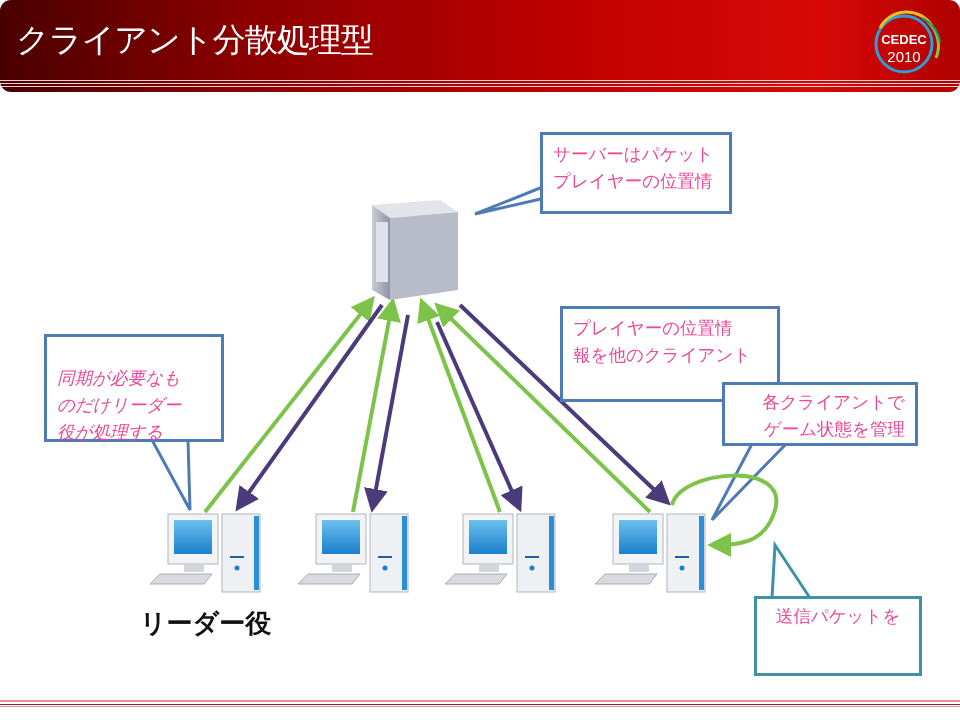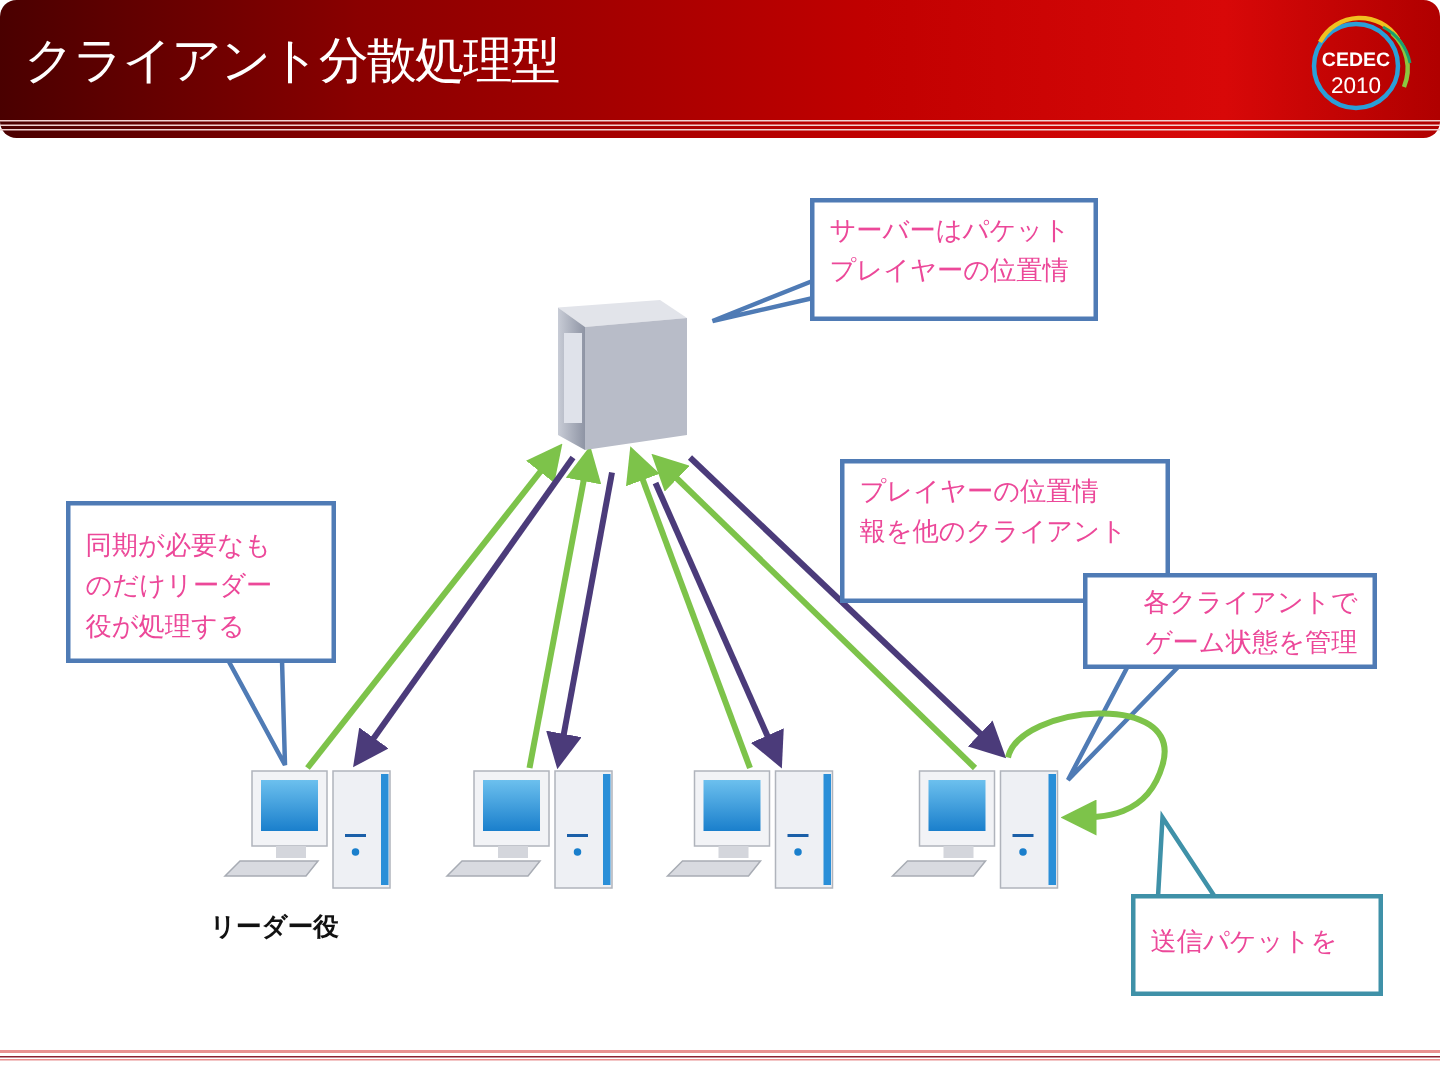--- a/index.html
+++ b/index.html
@@ -8,21 +8,21 @@
   .header { position:absolute; left:0; top:0; width:960px; height:92px;
             background:linear-gradient(90deg,#4a0000 0%,#8a0000 25%,#c00000 60%,#d80808 85%,#b00000 100%);border-radius:11px; }
   .header .title { position:absolute; left:16px; top:18px; color:#fff; font-size:33px; letter-spacing:-1px; }
   .header .rule { position:absolute; left:0; width:960px; height:1px; background:#f0d0d0; }
   .logo { position:absolute; left:862px; top:6px; width:84px; height:70px; }
   .footer-rule { position:absolute; left:0; width:960px; height:1px; }
   .box { position:absolute; background:#fff; border:3px solid #4f7bb5; font-size:17.5px; line-height:27px;
          color:#ec4899; padding:6px 10px; box-sizing:border-box; }
   .box.teal { border-color:#3f91a8; }
   .box div { white-space:nowrap; }
-  .leader { position:absolute; left:140px; top:606px; font-size:17px; font-weight:bold; color:#111; }
+  .leader { position:absolute; left:140px; top:606px; font-size:26px; font-weight:bold; color:#111; }
   svg.diagram { position:absolute; left:0; top:0; }
 </style>
 </head>
 <body>
 
 <div class="header">
   <div class="title">クライアント分散処理型</div>
   <div class="rule" style="top:80px;"></div>
   <div class="rule" style="top:83px;"></div>
   <div class="rule" style="top:86px;"></div>
@@ -140,30 +140,30 @@
 </svg>
 
 <div class="box" style="left:540px;top:132px;width:192px;height:82px;">
   <div>サーバーはパケット</div>
   <div>プレイヤーの位置情</div>
 </div>
 <div class="box" style="left:560px;top:258px;width:220px;height:96px;margin-top:48px;">
   <div>プレイヤーの位置情</div>
   <div>報を他のクライアント</div>
 </div>
-<div class="box" style="left:44px;top:334px;width:180px;height:108px;padding-top:14px;">
+<div class="box" style="left:44px;top:334px;width:180px;height:108px;padding-top:28px;font-style:italic;">
   <div>同期が必要なも</div>
   <div>のだけリーダー</div>
   <div>役が処理する</div>
 </div>
 <div class="box" style="left:722px;top:382px;width:196px;height:64px;padding-top:4px;text-align:right;">
   <div>各クライアントで</div>
   <div>ゲーム状態を管理</div>
 </div>
-<div class="box teal" style="left:754px;top:596px;width:168px;height:68px;padding-top:16px;">
+<div class="box teal" style="left:754px;top:596px;width:168px;height:80px;padding-top:4px;text-align:center;">
   <div>送信パケットを</div>
 </div>
 
 <div class="leader">リーダー役</div>
 
 <div class="footer-rule" style="top:700px;background:#e89090;height:2px;"></div>
 <div class="footer-rule" style="top:704px;background:#8a2030;"></div>
 <div class="footer-rule" style="top:706px;background:#e89090;"></div>
 
 </body></html>

